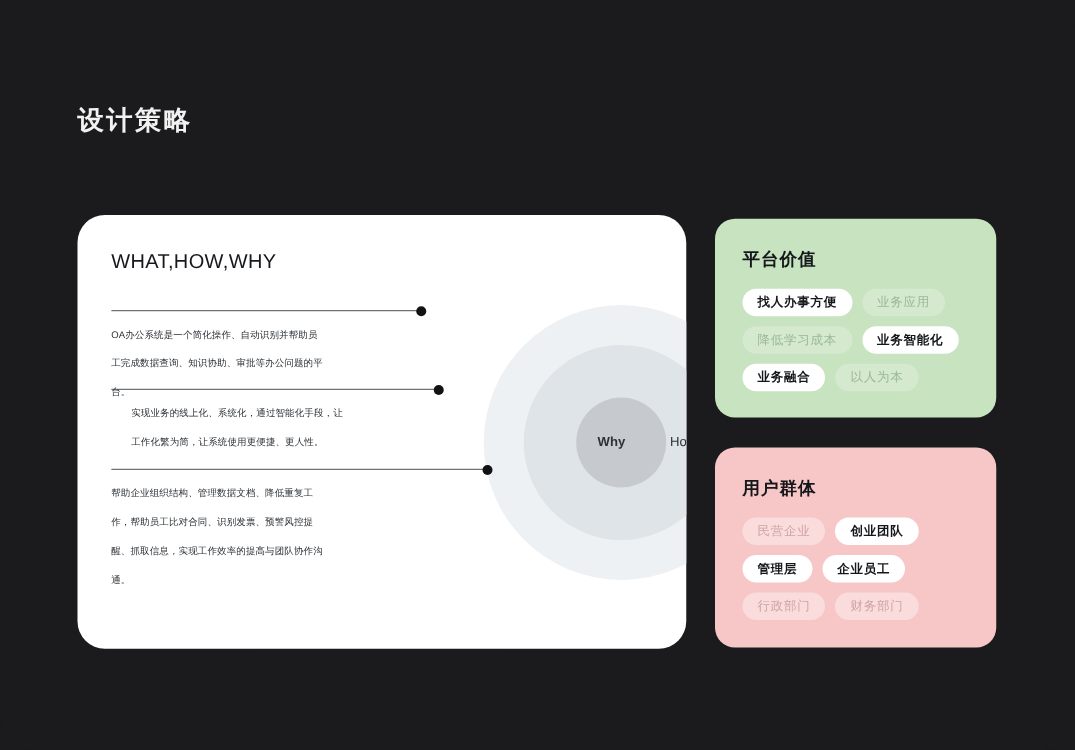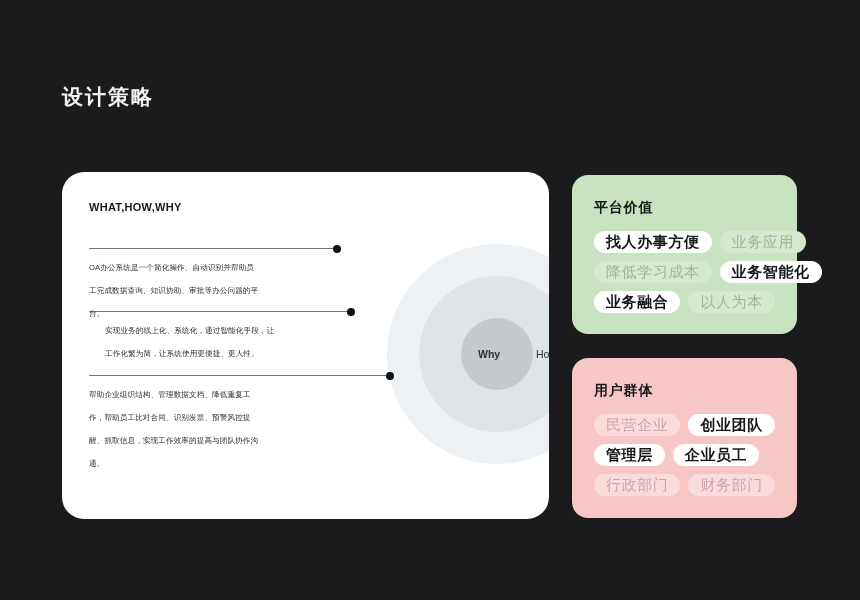--- a/index.html
+++ b/index.html
@@ -40,22 +40,22 @@
     height: 347px;
     background: #ffffff;
     border-radius: 22px;
     overflow: hidden;
   }
 
   .wcard-title {
     position: absolute;
     left: 27px;
     top: 29px;
-    font-size: 11px;
-    font-weight: 700;
+    font-size: 16px;
+    font-weight: 400;
     color: #16181c;
     letter-spacing: 0.3px;
   }
 
   
   .venn {
     position: absolute;
     left: 215px;
     top: 5px;
     width: 300px;
@@ -146,21 +146,21 @@
   .tag-rows { display: flex; flex-direction: column; gap: 8px; }
   .tag-row  { display: flex; gap: 8px; }
 
   .tag {
     display: inline-flex;
     align-items: center;
     justify-content: center;
     height: 22px;
     padding: 0 12px;
     border-radius: 11px;
-    font-size: 15px;
+    font-size: 10px;
     letter-spacing: 0.6px;
     white-space: nowrap;
   }
   .tag.on {
     background: #ffffff;
     color: #15181b;
     font-weight: 700;
   }
   .card-green .tag.off {
     background: #d4e9ce;

